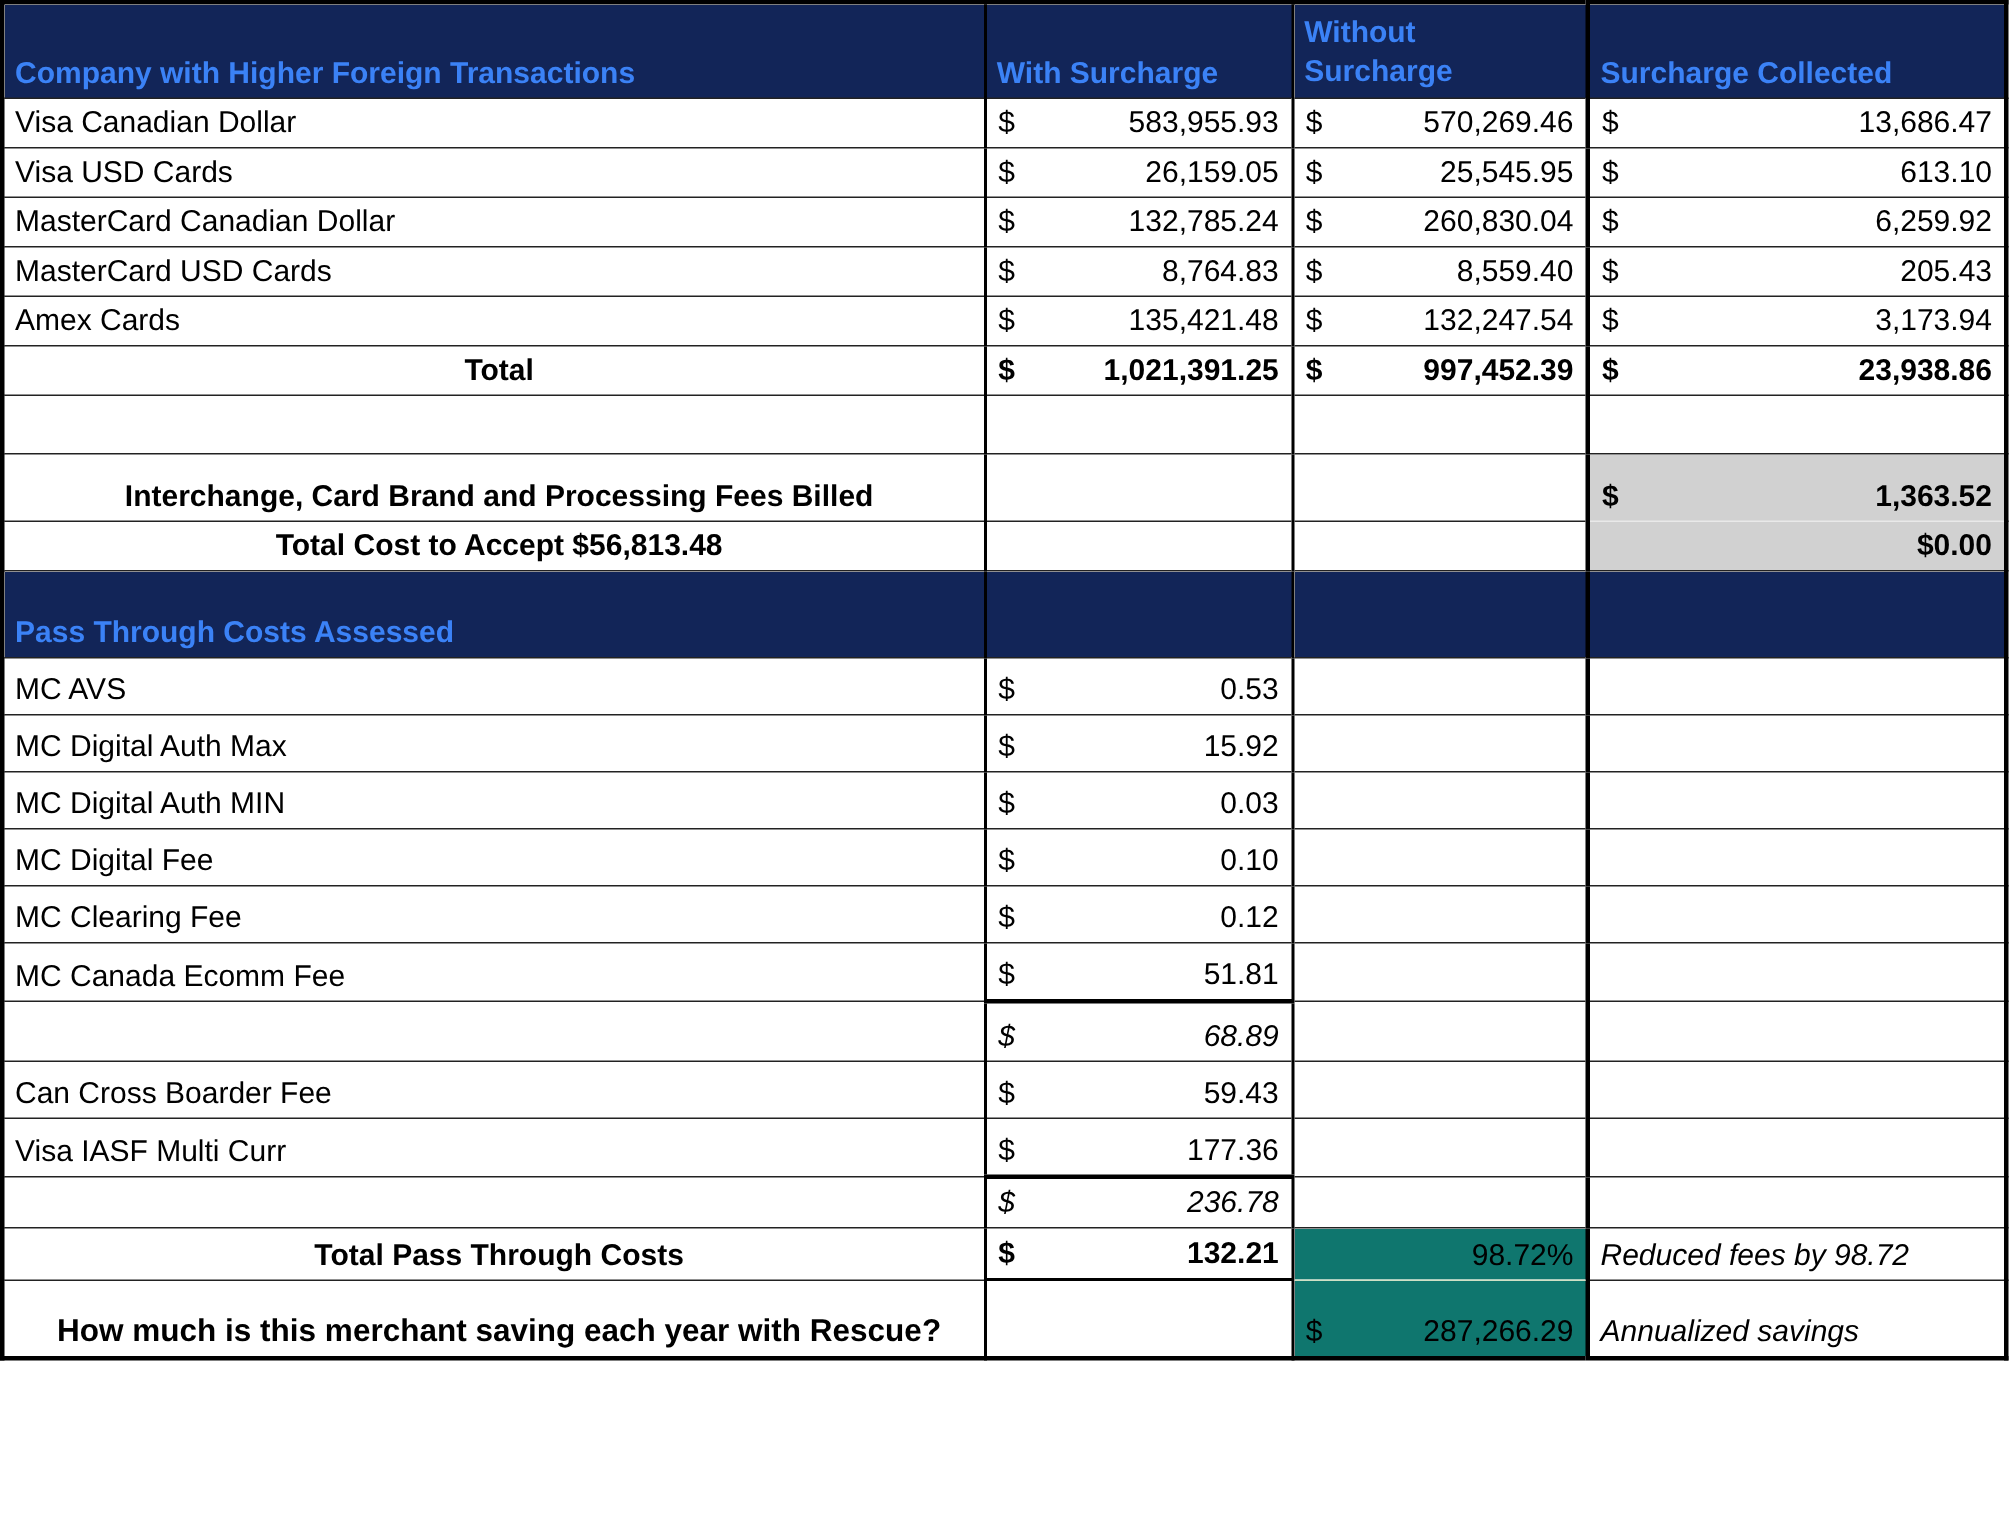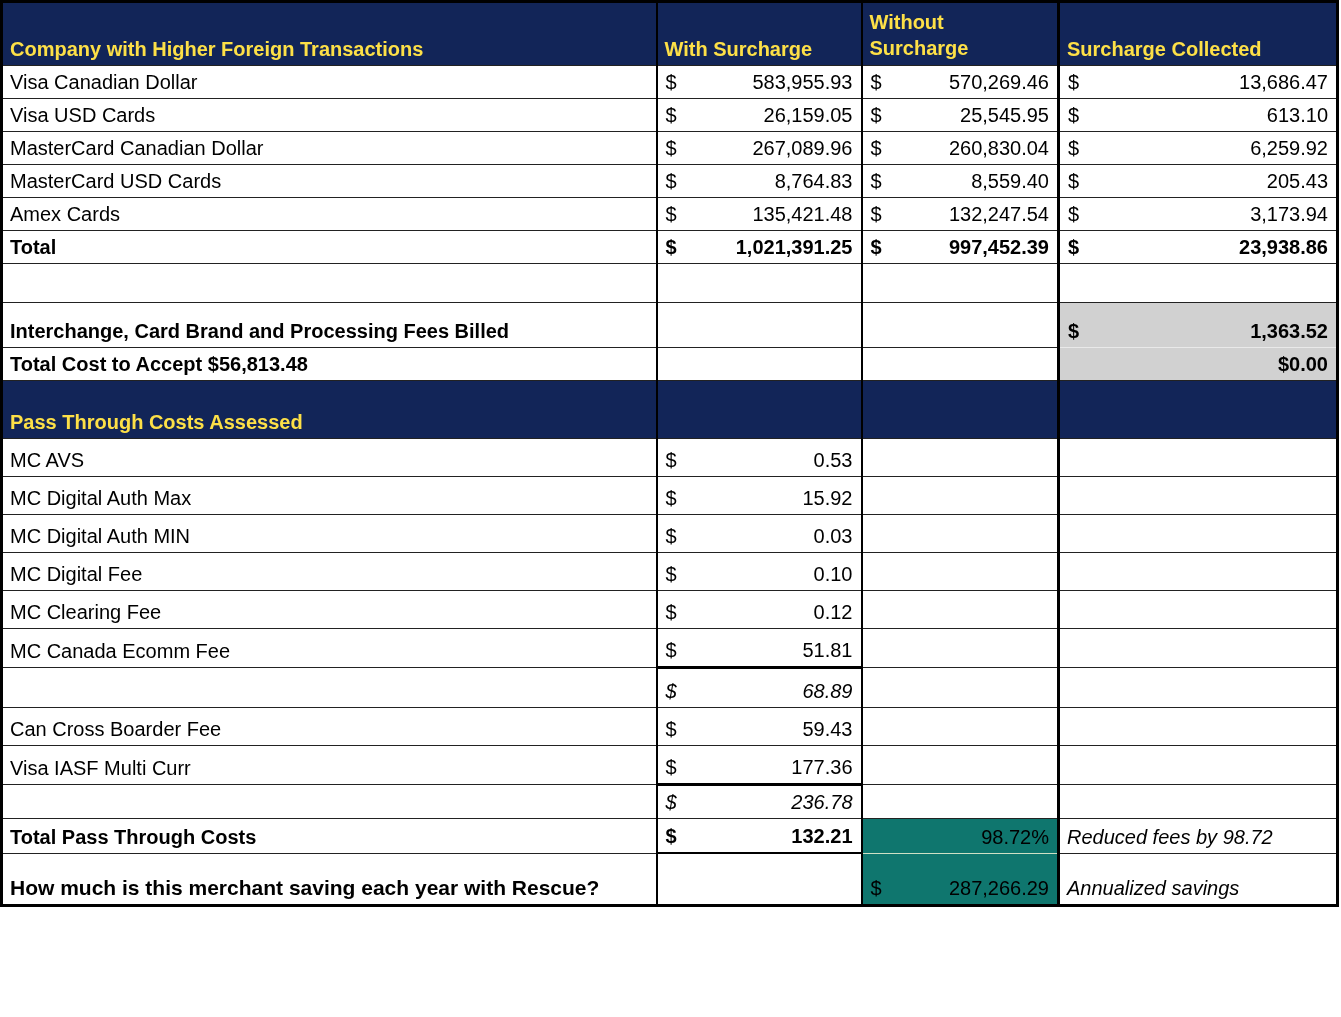--- a/index.html
+++ b/index.html
@@ -20,24 +20,24 @@
   .r-billed td{height:40px;}
   .r-cost td{height:28px;margin-top:20px;}
   .r-navy td{height:53px;}
   .r-fee td{height:33px;}
   .r-sub td{height:34px;}
   .r-sub2 td{height:28px;}
   .r-tpt td{height:29px;}
   .r-save td{height:46px;}
   
   .lbl{padding-left:7px;text-align:left;}
-  .navy{background:#122558;color:#fde047;font-weight:bold;}
+  .navy{background:#122558;color:#3b82f6;font-weight:bold;}
   .gray{background:#D1D1D1;}
   .green{background:#0f766e;}
-  .b{font-weight:bold;}
+  .b{font-weight:bold;text-align:center;}
   .i{font-style:italic;}
   .q{font-size:21px;}
   .acct{display:flex;justify-content:space-between;align-items:flex-end;
         padding:0 8px 0 8px;}
   .num{text-align:right;padding-right:8px;}
   .wrap2{white-space:normal;line-height:1.3;}
   .wrap2 .wrapbox{width:130px;}
   .thick-b{border-bottom:3px solid #000;}
   .thick-b2{border-bottom:2px solid #000;}
   .lt-gray-b{border-bottom:1px solid #e9e9e9;}
@@ -107,21 +107,21 @@
               <span>$</span>
               <span>613.10</span>
             </div>
           </td>
   </tr>
   <tr class="r-std">
     <td class="lbl">MasterCard Canadian Dollar</td>
     <td class="c2">
             <div class="acct">
               <span>$</span>
-              <span>267,089.96</span>
+              <span>132,785.24</span>
             </div>
           </td>
     <td class="c3">
             <div class="acct">
               <span>$</span>
               <span>260,830.04</span>
             </div>
           </td>
     <td class="c4">
             <div class="acct">

